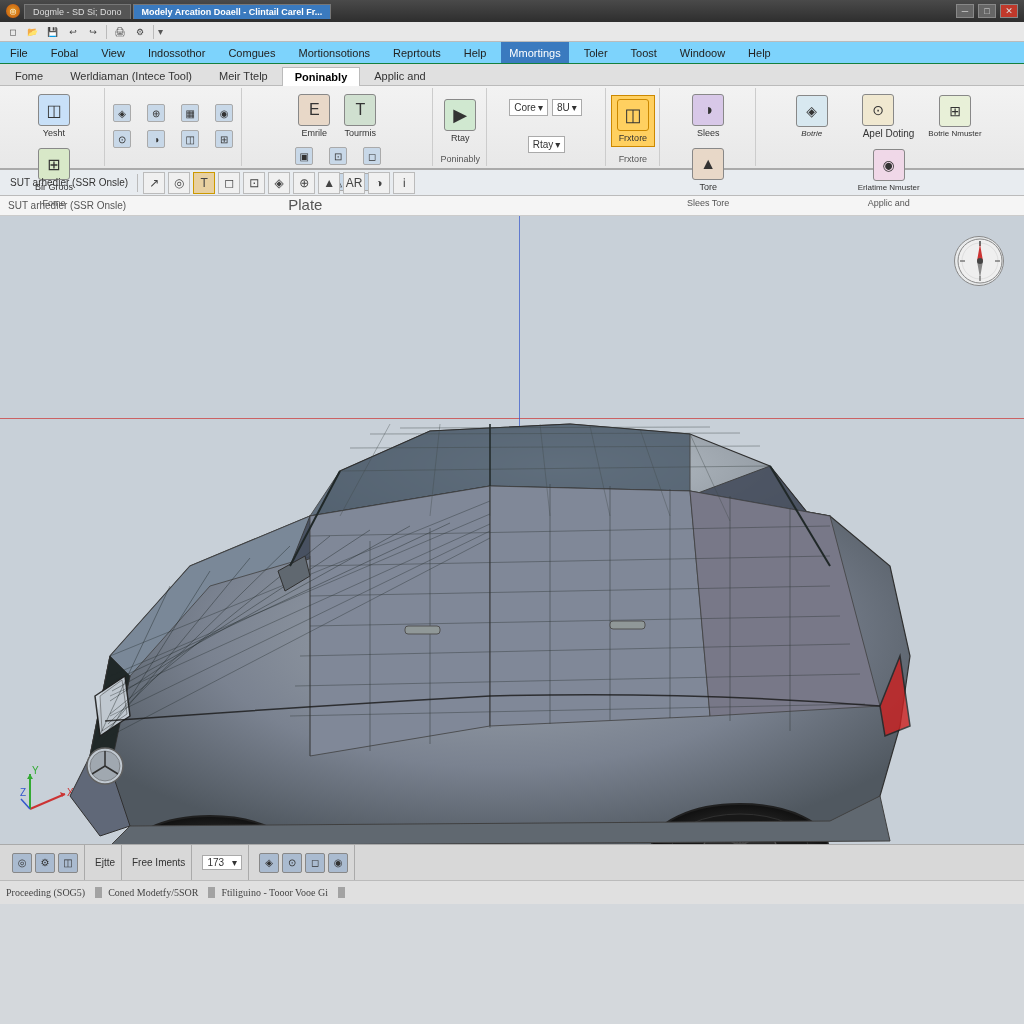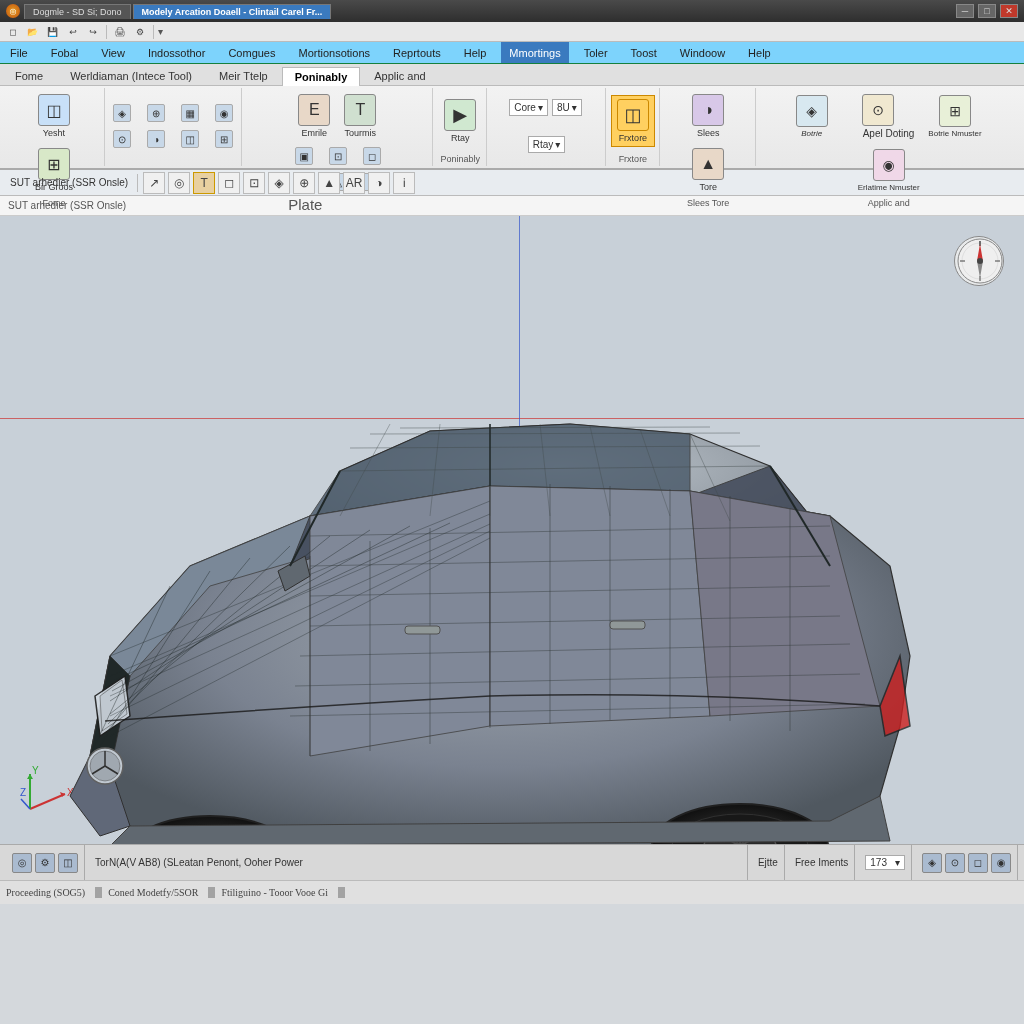--- a/index.html
+++ b/index.html
@@ -789,23 +789,20 @@
     <line x1="480" y1="210" x2="480" y2="148" stroke="#202828" stroke-width="1.5"></line>
   </svg>
 </div>
 
 <div id="status-bar">
   <div class="status-section">
     <div class="status-icon">◎</div>
     <div class="status-icon">⚙</div>
     <div class="status-icon">◫</div>
   </div>
-  <div class="status-section" style="flex:1;">
-    <span>TorN(A(V AB8) (SLeatan Penont, Ooher Power</span>
-  </div>
   <div class="status-section">
     <span>Ejtte</span>
   </div>
   <div class="status-section">
     <span>Free Iments</span>
   </div>
   <div class="status-section">
     <div class="status-dropdown">
       <span>173</span>
       <span>▾</span>

